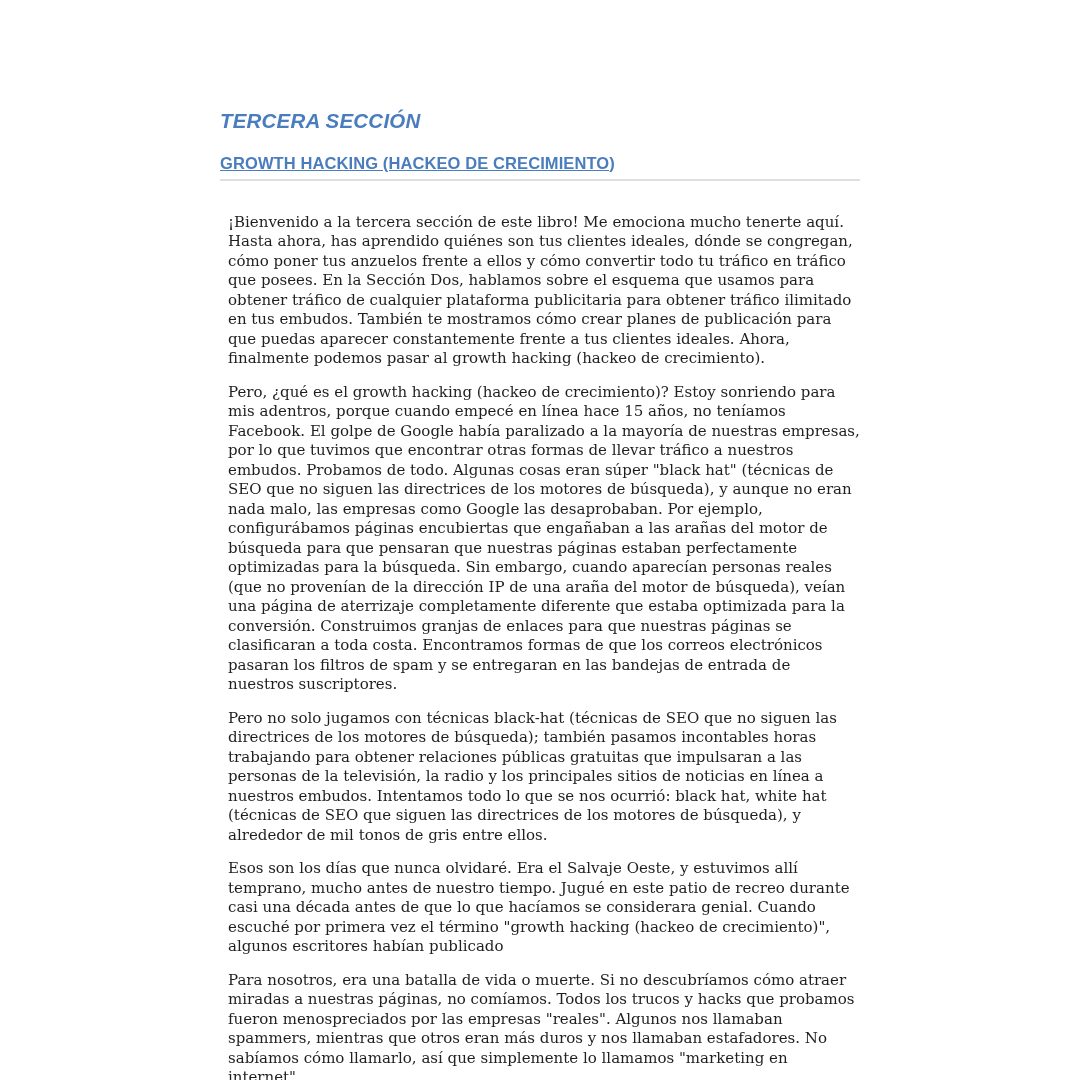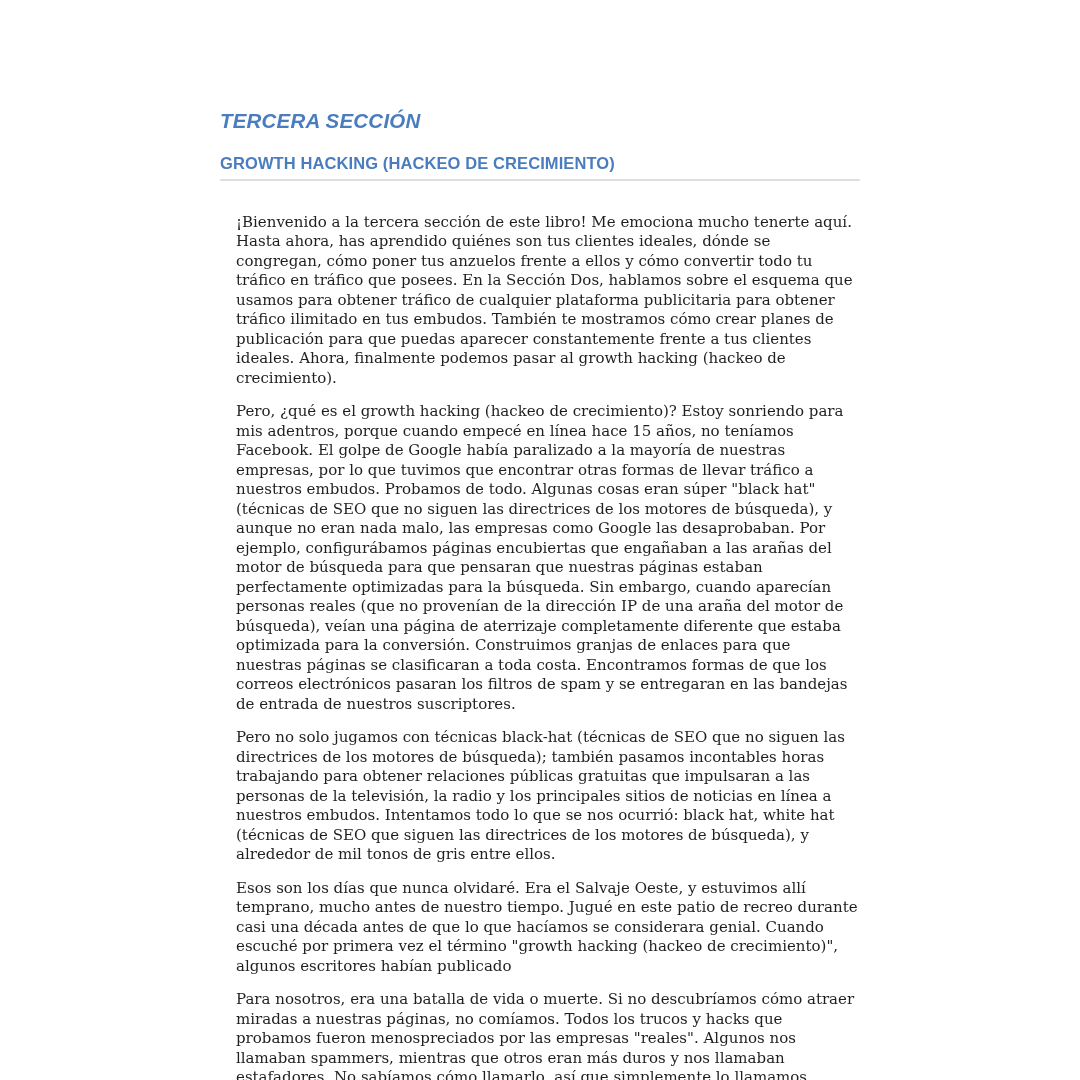--- a/index.html
+++ b/index.html
@@ -35,35 +35,36 @@
     font-style: italic;
   }
   .chapter-heading {
     font-family: "Liberation Sans", sans-serif;
     font-weight: bold;
     font-size: 16.5px;
     line-height: 1.15;
     letter-spacing: 0.1px;
     color: var(--heading-blue);
     margin: 21px 0 0 0;
+    text-decoration: underline;
   }
   .heading-divider {
     height: 2px;
     background: var(--divider);
     margin-top: 6px;
   }
   .body-text {
     margin-top: 32px;
     font-family: "DejaVu Serif", serif;
     font-size: 15px;
     line-height: 19.5px;
     color: var(--body-text);
   }
   .body-text p {
-    margin: 0 0 14px 16px;
+    margin: 0 0 14px 8px;
     text-align: left;
   }
   .body-text p:last-child {
     margin-bottom: 0;
   }
 </style>
 </head>
 <body>
 
 <div class="page">

